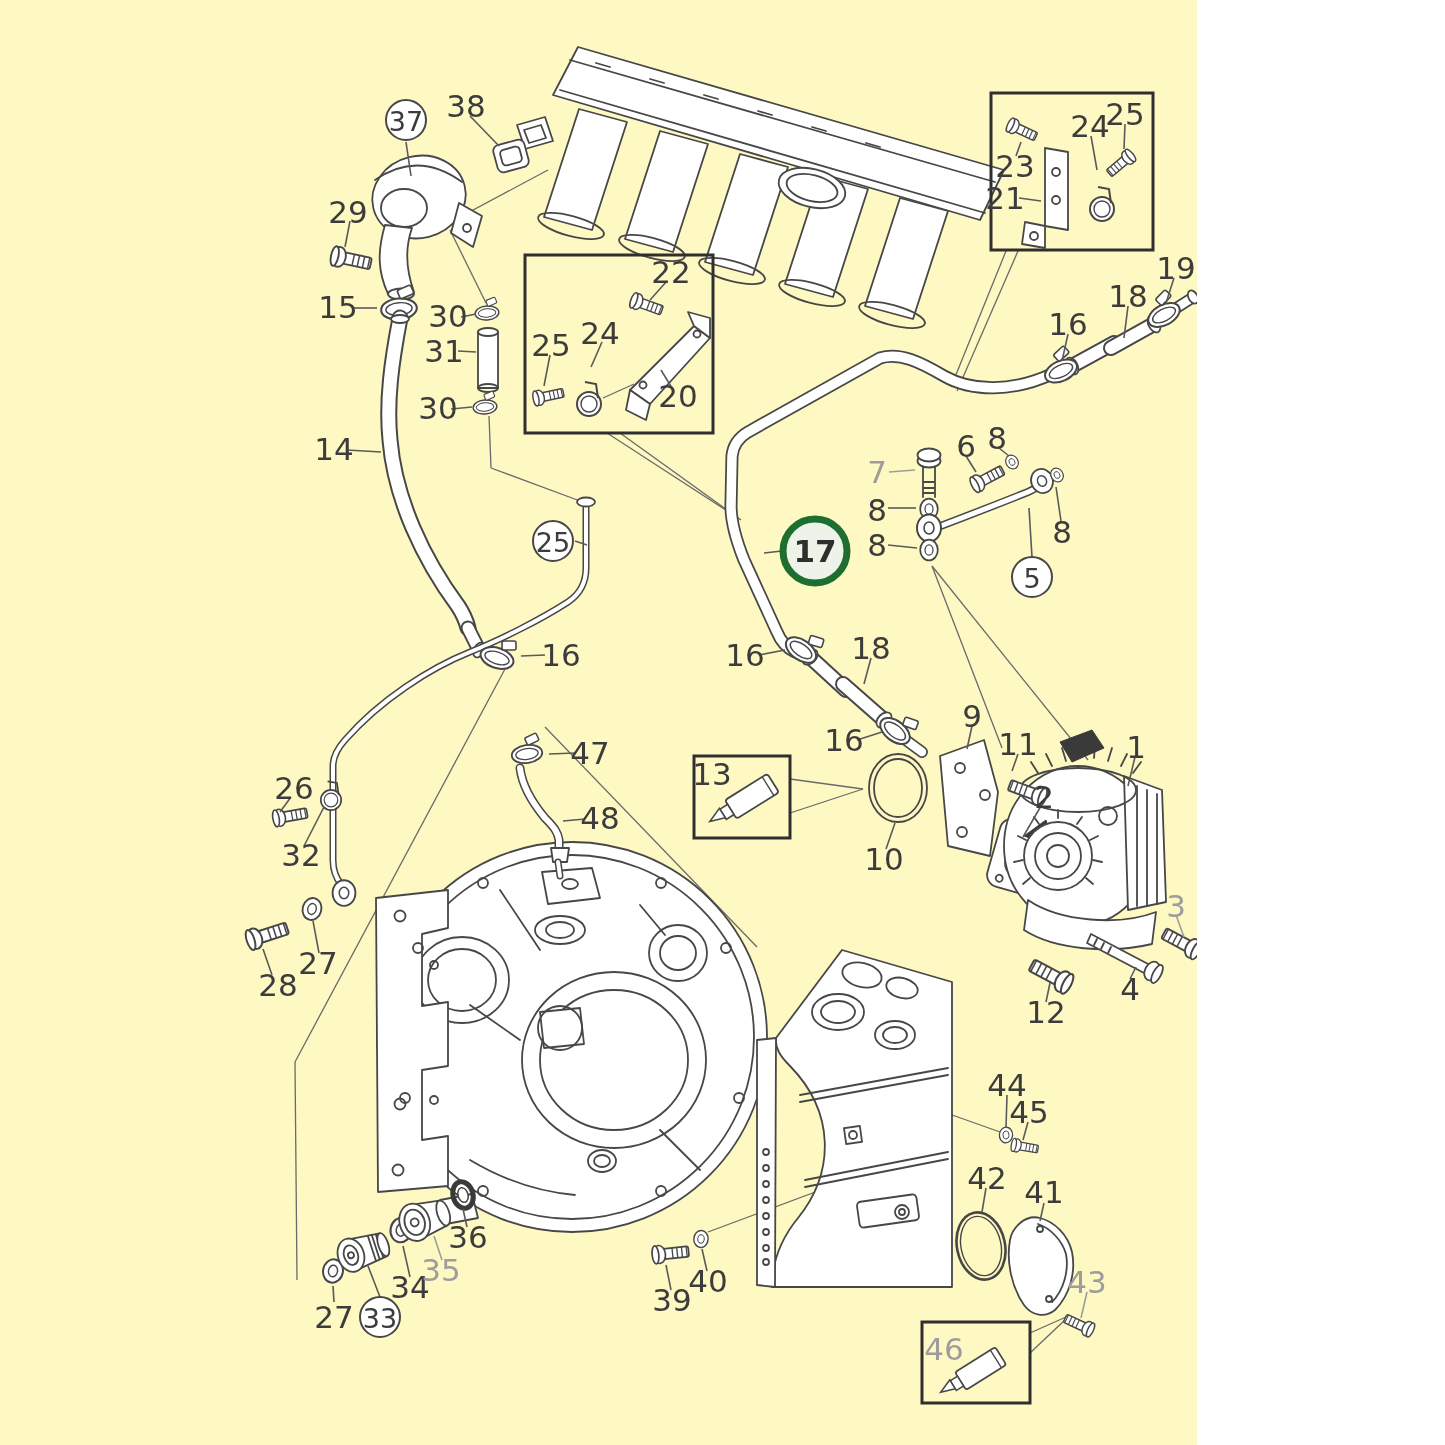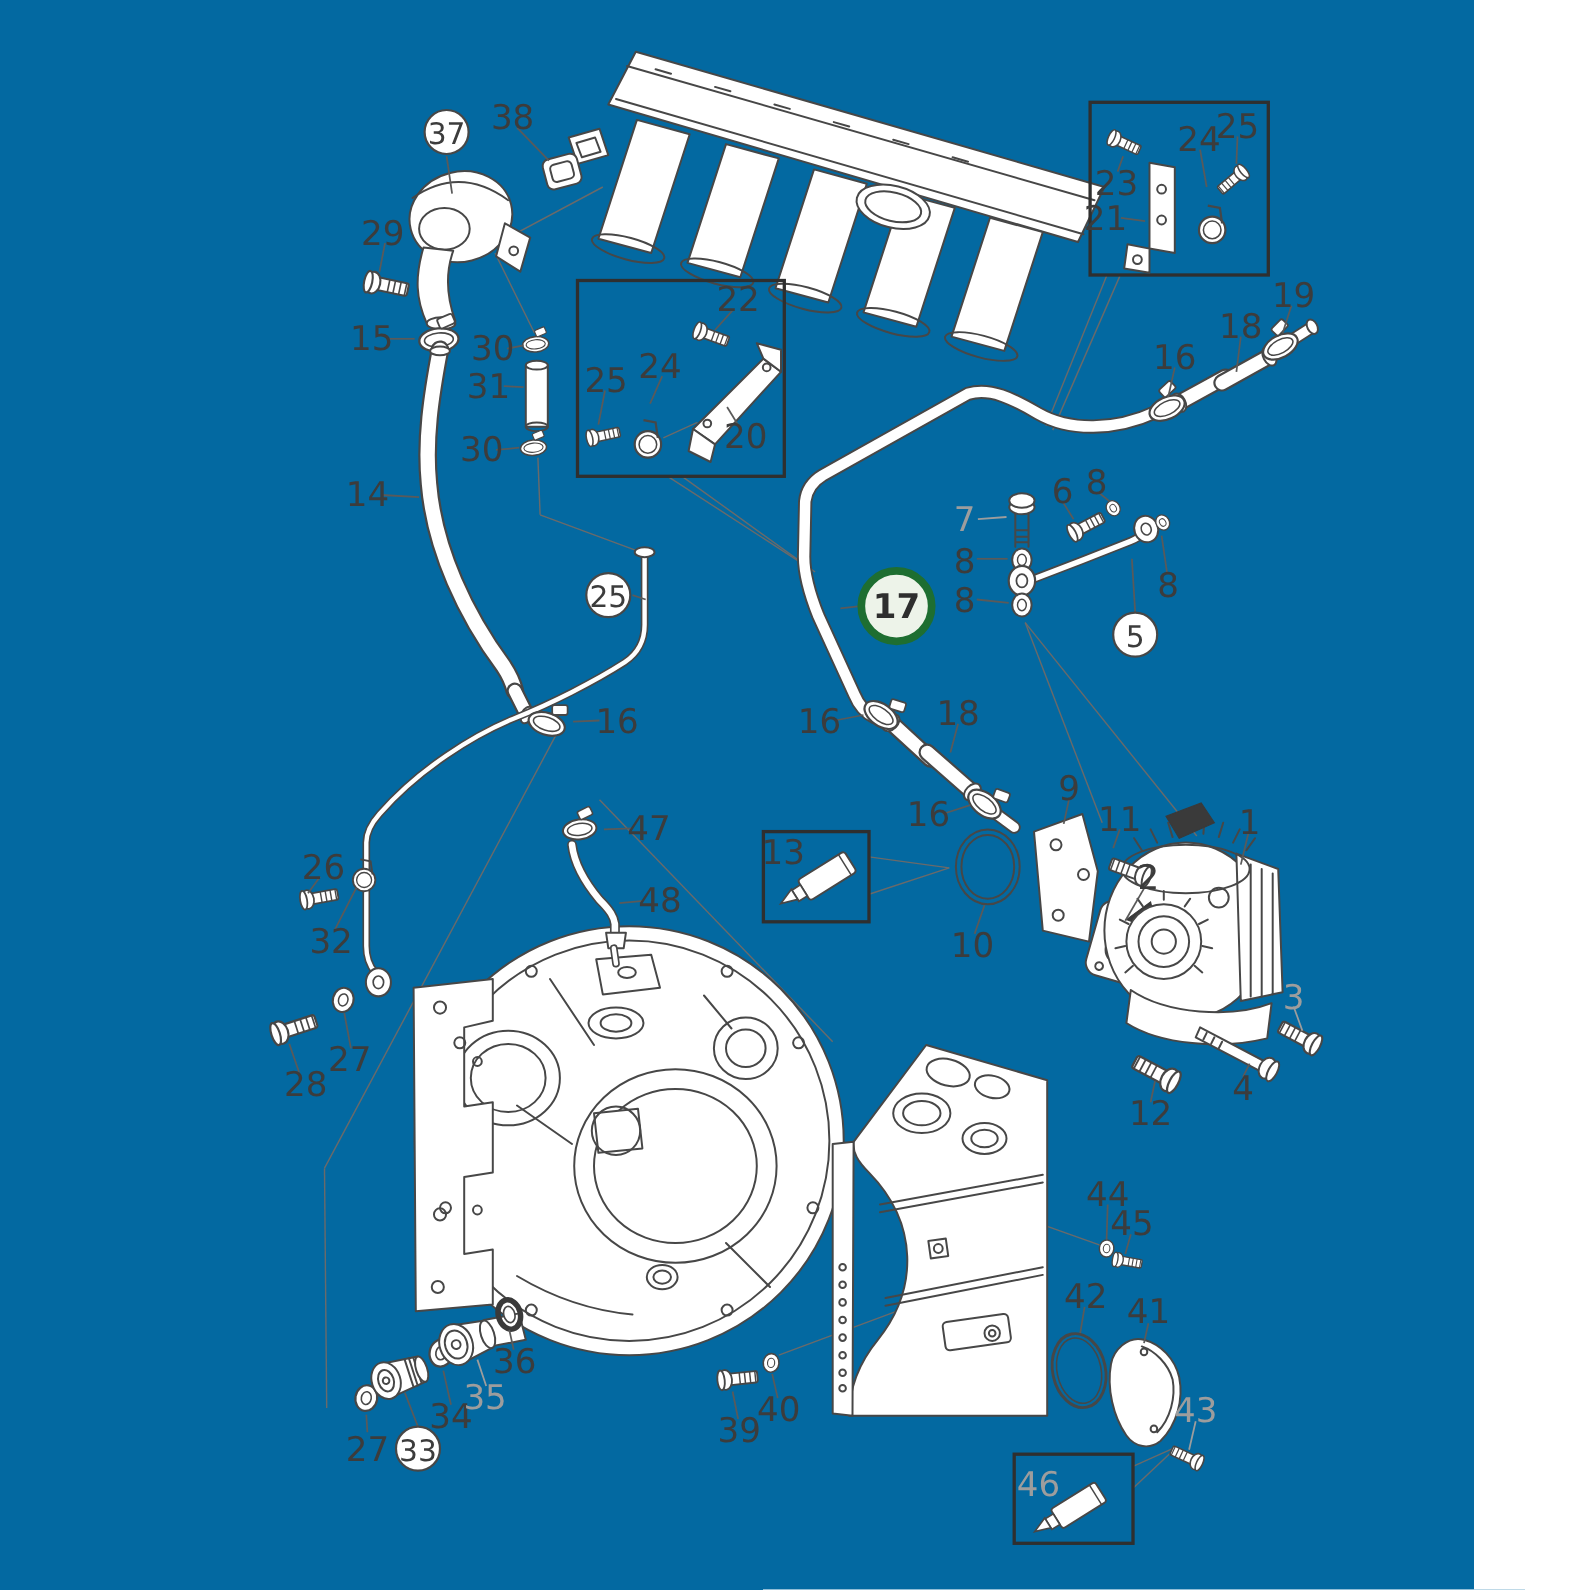--- a/index.html
+++ b/index.html
@@ -1,16 +1,16 @@
 <!DOCTYPE html>
 <html><head>
 <meta charset="utf-8">
 <style>
   html,body{margin:0;padding:0;background:#ffffff;}
-  .stage{width:1340px;height:1445px;position:relative;background:#0369a1;overflow:hidden;}
+  .stage{width:1197px;height:1445px;position:relative;background:#fef9c3;overflow:hidden;}
   svg{display:block;}
   .art{fill:none;stroke:#474747;stroke-width:1.8;stroke-linejoin:round;stroke-linecap:round;}
   .artf{fill:#ffffff;stroke:#474747;stroke-width:1.8;stroke-linejoin:round;}
   .dark{fill:#3a3a3a;stroke:#3a3a3a;}
   .thin{fill:none;stroke:#6a6a6a;stroke-width:1.3;}
   .lead{fill:none;stroke:#5a5a5a;stroke-width:1.6;}
   .leadg{fill:none;stroke:#9d9d9d;stroke-width:1.6;}
   .pipeK{fill:none;stroke:#474747;stroke-linecap:round;}
   .pipeW{fill:none;stroke:#ffffff;stroke-linecap:round;}
   .box{fill:none;stroke:#2f2f2f;stroke-width:3;}

